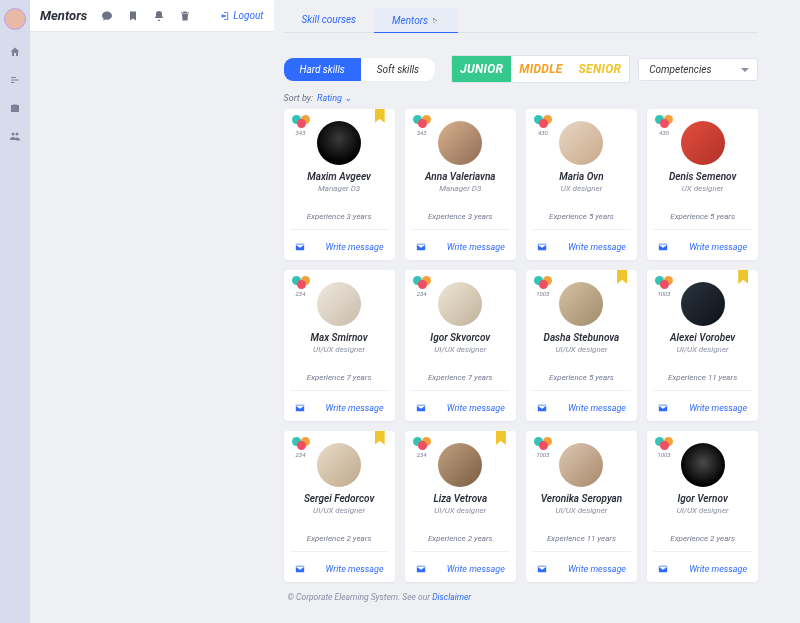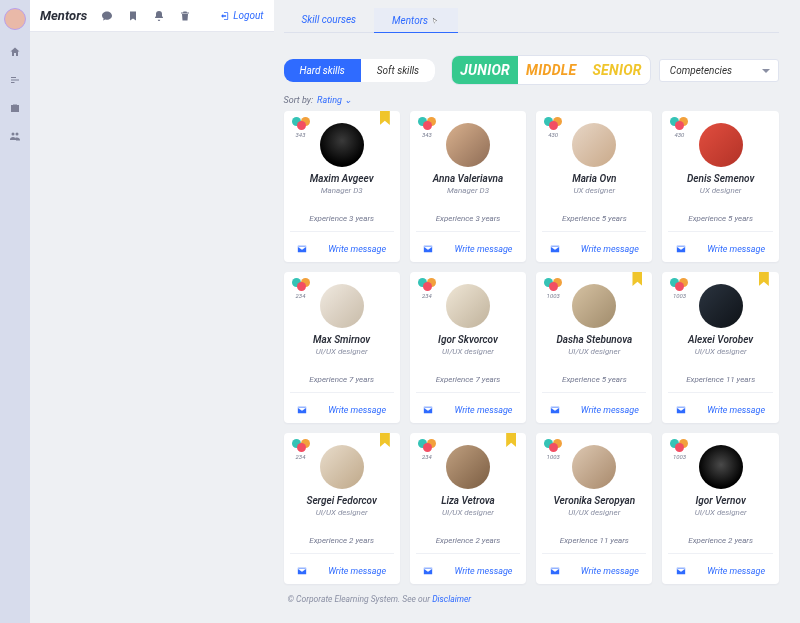--- a/index.html
+++ b/index.html
@@ -18,21 +18,21 @@
   .tabs { display: flex; gap: 0; font-size: 10px; padding: 8px 0 12px 0; }
   .tab { padding: 6px 18px; color: #2f6bff; cursor: pointer; border-bottom: 1.5px solid #dde1ec; }
   .tab.active { border-bottom: 1.5px solid #2f6bff; background: #e8ecf6; }
   .tabrow-rest { flex:1; border-bottom: 1.5px solid #dde1ec; }
   .cursor { width: 10px; height: 10px; position: relative; top:3px; }
   .filters { display: flex; align-items: center; padding: 10px 0 8px 0; gap: 8px; }
   .pillgroup { display: flex; border-radius: 9px; overflow: hidden; box-shadow: 0 0 0 1px #dfe3ee inset; }
   .pill { font-size: 10px; padding: 6px 16px; background: #fff; cursor: pointer; }
   .pill.primary { background: #2f6bff; color: #fff; }
   .filters .spacer { flex: 1; }
-  .levelgroup { display: flex; border-radius: 8px; overflow: hidden; border: 1px solid #dfe3ee; font-size: 14px; font-weight: 700; letter-spacing: .3px; }
+  .levelgroup { display: flex; border-radius: 2px; overflow: hidden; border: 1px solid #dfe3ee; font-size: 12px; font-weight: 700; letter-spacing: .3px; }
   .lvl { padding: 6px 8px; background: #fff; cursor: pointer; }
   .lvl.jr { background: #36c98e; color: #fff; }
   .lvl.md { color: #f5a023; }
   .lvl.sr { color: #f0c52b; }
   .compselect { background: #fff; border: 1px solid #dfe3ee; border-radius: 3px; font-size: 10px; padding: 5px 26px 5px 10px; position: relative; width: 120px; cursor: pointer; }
   .compselect::after { content: ""; position: absolute; right: 8px; top: 9px; border: 4px solid transparent; border-top-color: #8a8fa3; }
   .sortrow { display: flex; justify-content: flex-start; font-size: 9px; color: #6d7287; padding: 2px 2px 6px 0; gap: 4px; }
   .sortrow .val { color: #2f6bff; cursor: pointer; }
   .grid { display: grid; grid-template-columns: repeat(4, 1fr); gap: 10px; }
   .card { background: #fff; border-radius: 4px; padding: 8px 6px 6px 6px; position: relative; display: flex; flex-direction: column; align-items: center; box-shadow: 0 1px 2px rgba(30,40,90,.05); }

